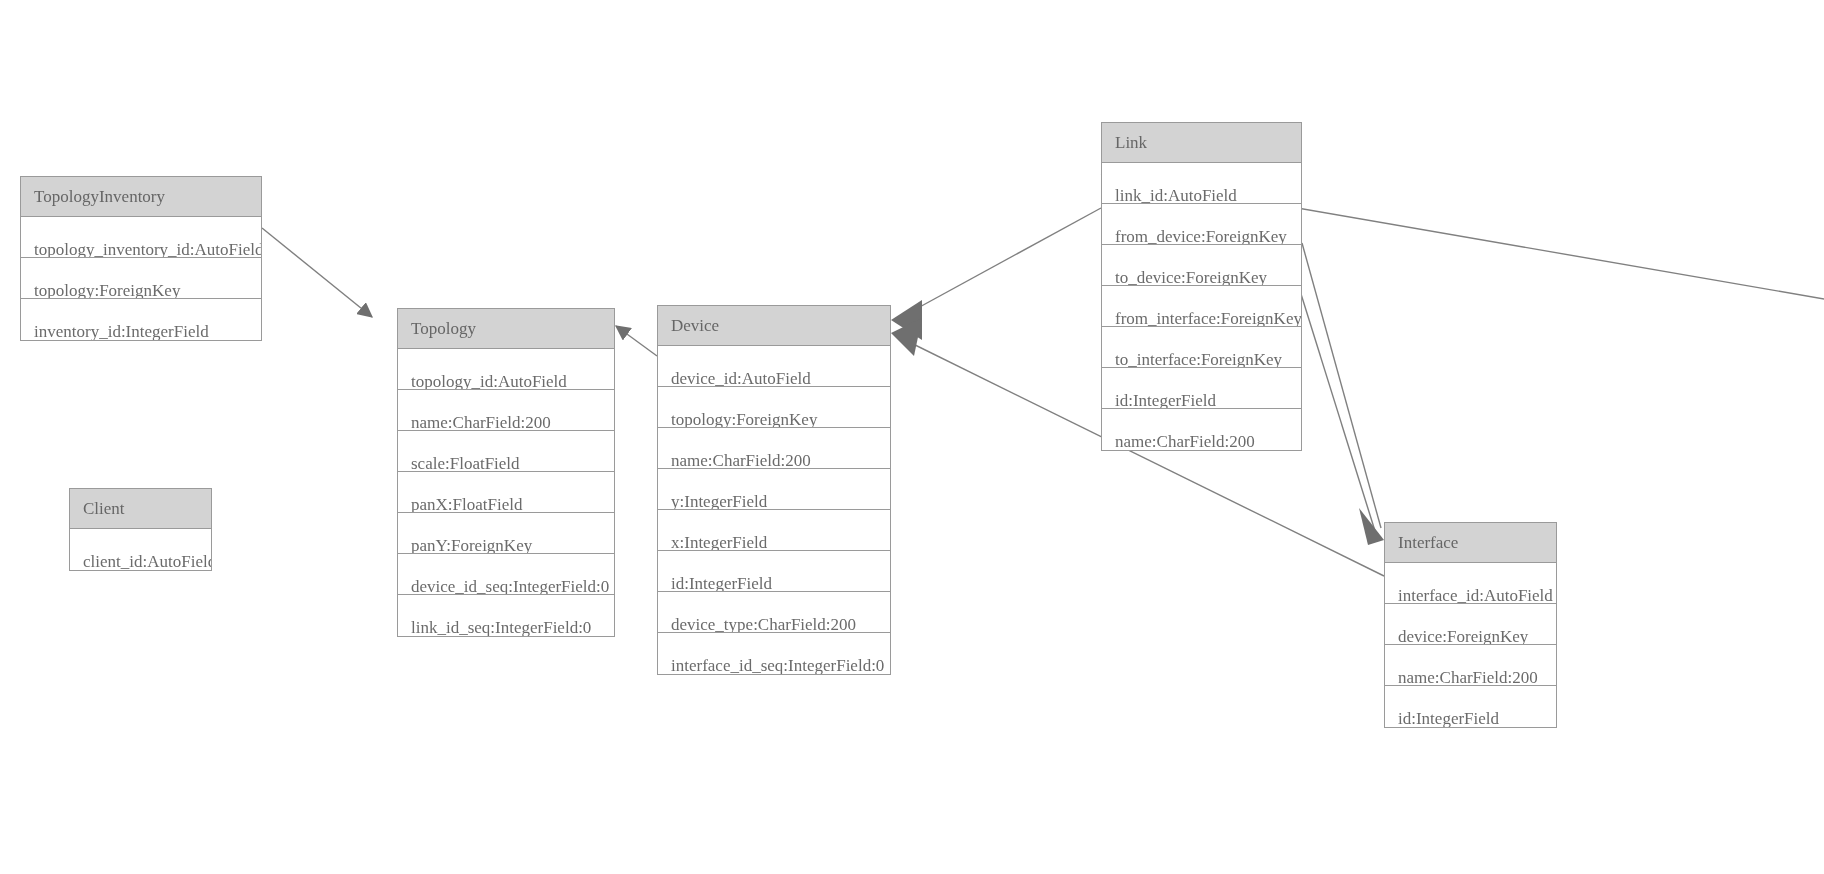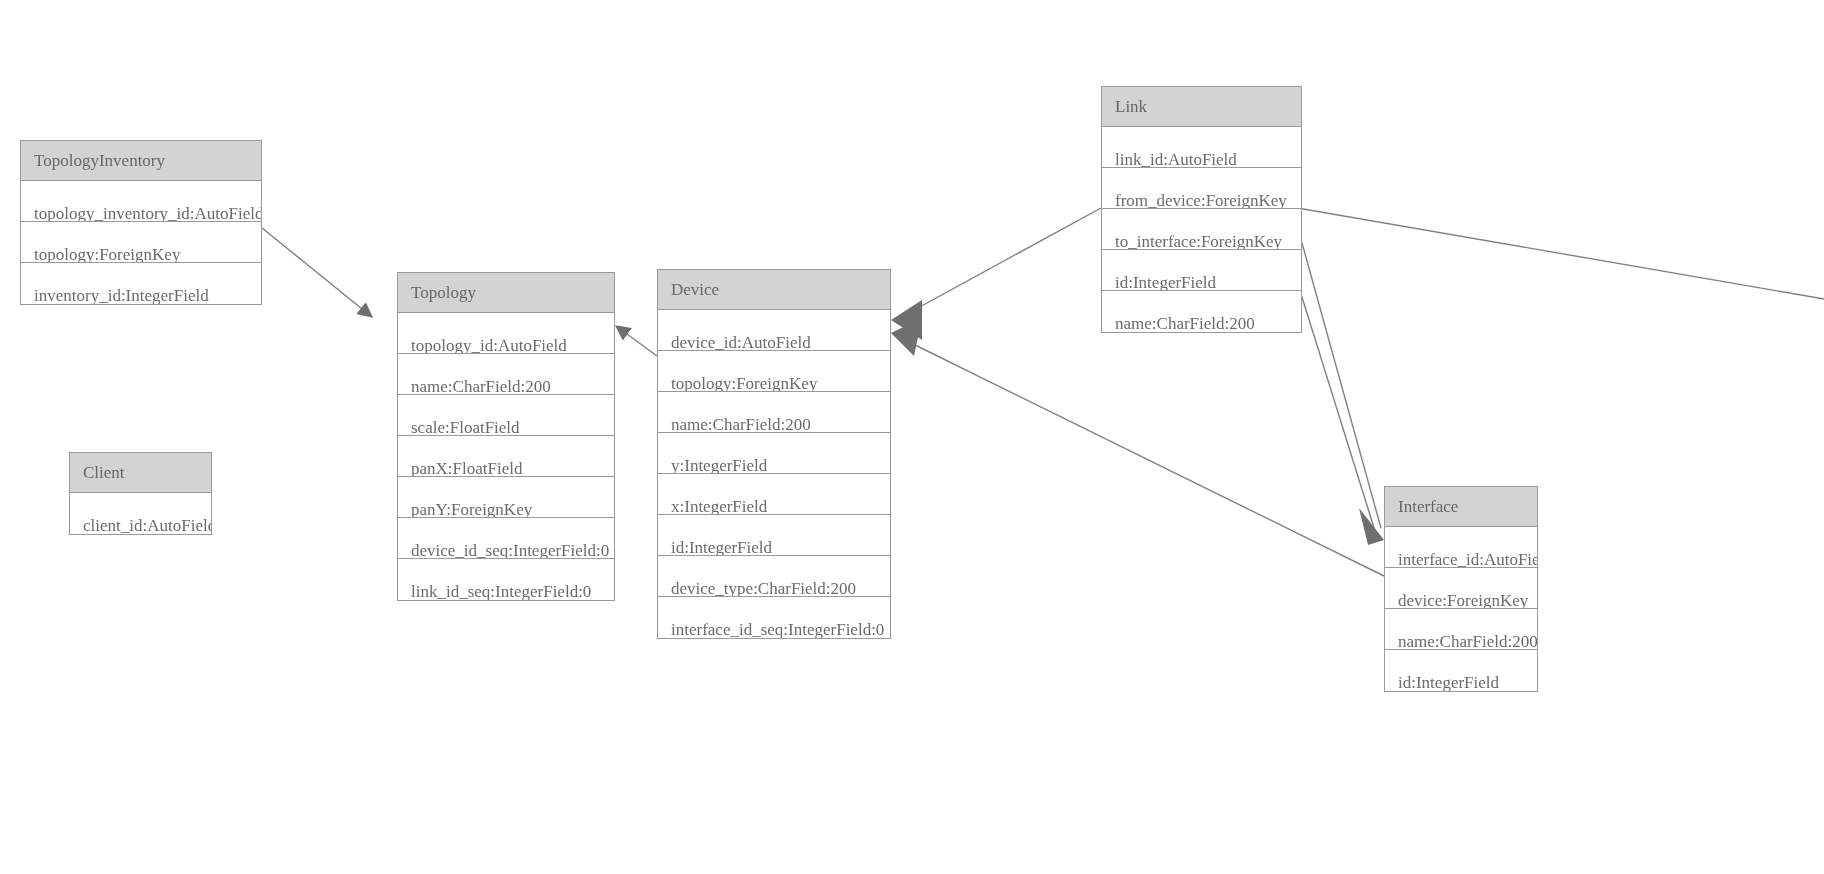--- a/index.html
+++ b/index.html
@@ -22,20 +22,21 @@
     width: 1824px;
     height: 874px;
     pointer-events: none;
   }
   .entity {
     position: absolute;
     box-sizing: border-box;
     border: 1px solid #9a9a9a;
     background: #ffffff;
     z-index: 2;
+    margin-top: 36px;
   }
   .entity-title {
     box-sizing: border-box;
     background: #d3d3d3;
     border-bottom: 1px solid #9a9a9a;
     color: #666666;
     font-size: 17px;
     line-height: 40px;
     height: 40px;
     padding: 0 0 0 13px;
@@ -137,25 +138,27 @@
         <div class="entity-field">y:IntegerField</div>
         <div class="entity-field">x:IntegerField</div>
         <div class="entity-field">id:IntegerField</div>
         <div class="entity-field">device_type:CharField:200</div>
         <div class="entity-field">interface_id_seq:IntegerField:0</div>
       </div>
       <div class="entity" style="left: 1101px; top: 86px; width: 201px;">
         <div class="entity-title">Link</div>
         <div class="entity-field">link_id:AutoField</div>
         <div class="entity-field">from_device:ForeignKey</div>
+        <div class="entity-field">to_device:ForeignKey</div>
+        <div class="entity-field">from_interface:ForeignKey</div>
         <div class="entity-field">to_interface:ForeignKey</div>
         <div class="entity-field">id:IntegerField</div>
         <div class="entity-field">name:CharField:200</div>
       </div>
-      <div class="entity" style="left: 1384px; top: 486px; width: 154px;">
+      <div class="entity" style="left: 1384px; top: 486px; width: 173px;">
         <div class="entity-title">Interface</div>
         <div class="entity-field">interface_id:AutoField</div>
         <div class="entity-field">device:ForeignKey</div>
         <div class="entity-field">name:CharField:200</div>
         <div class="entity-field">id:IntegerField</div>
       </div>
     </div>
 
 </div>
 

